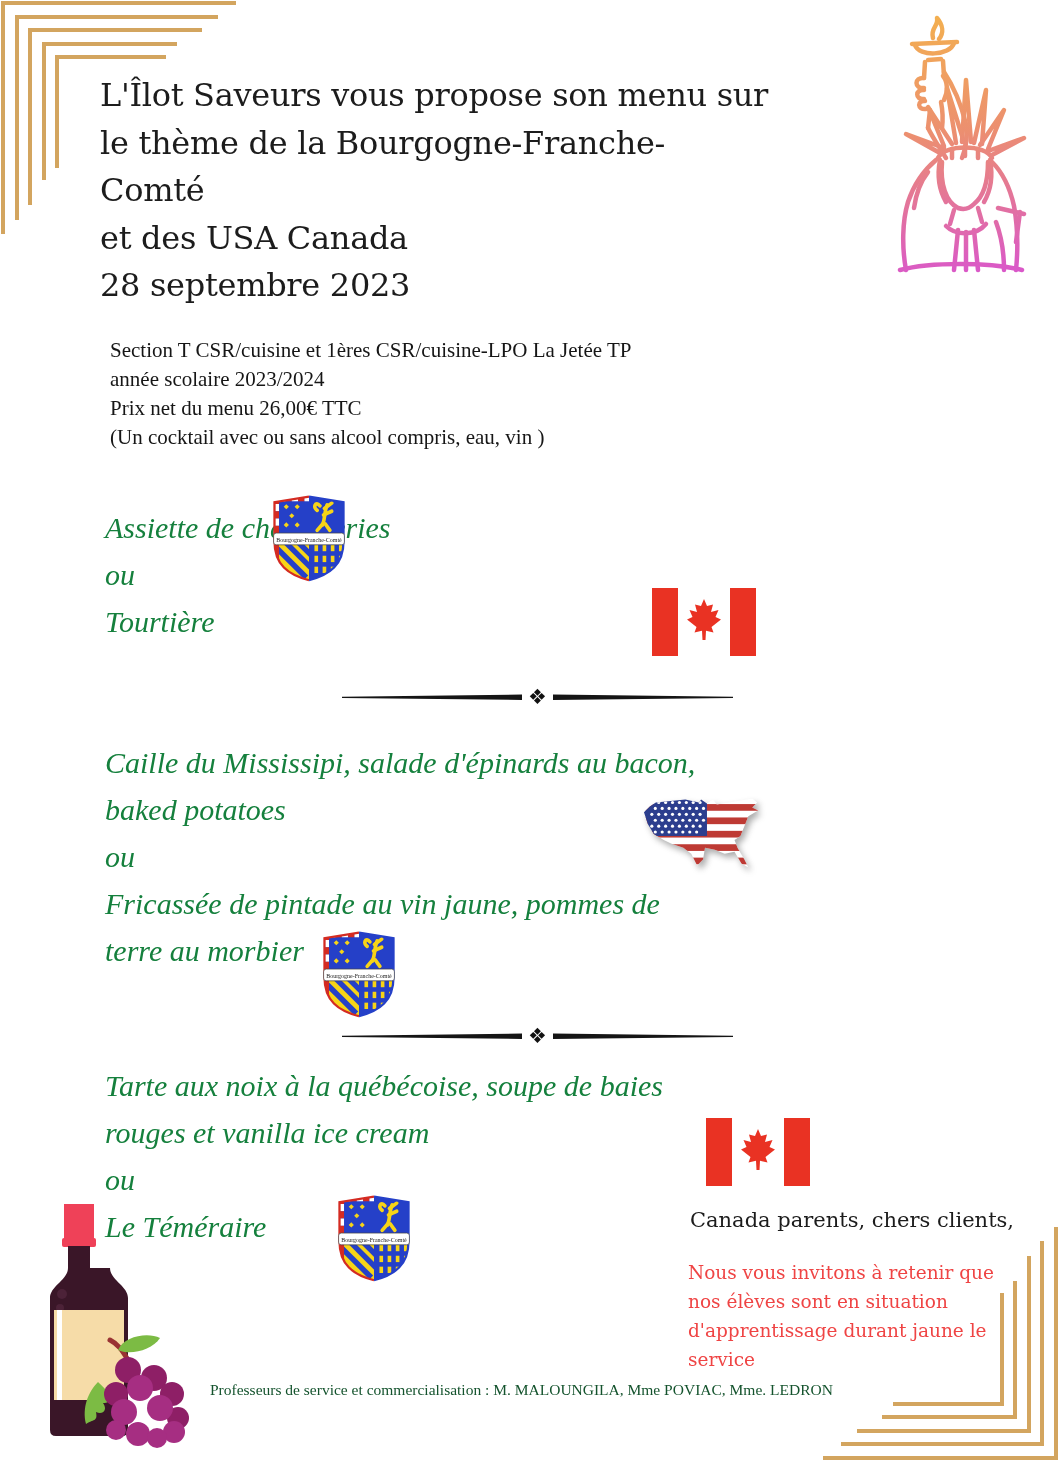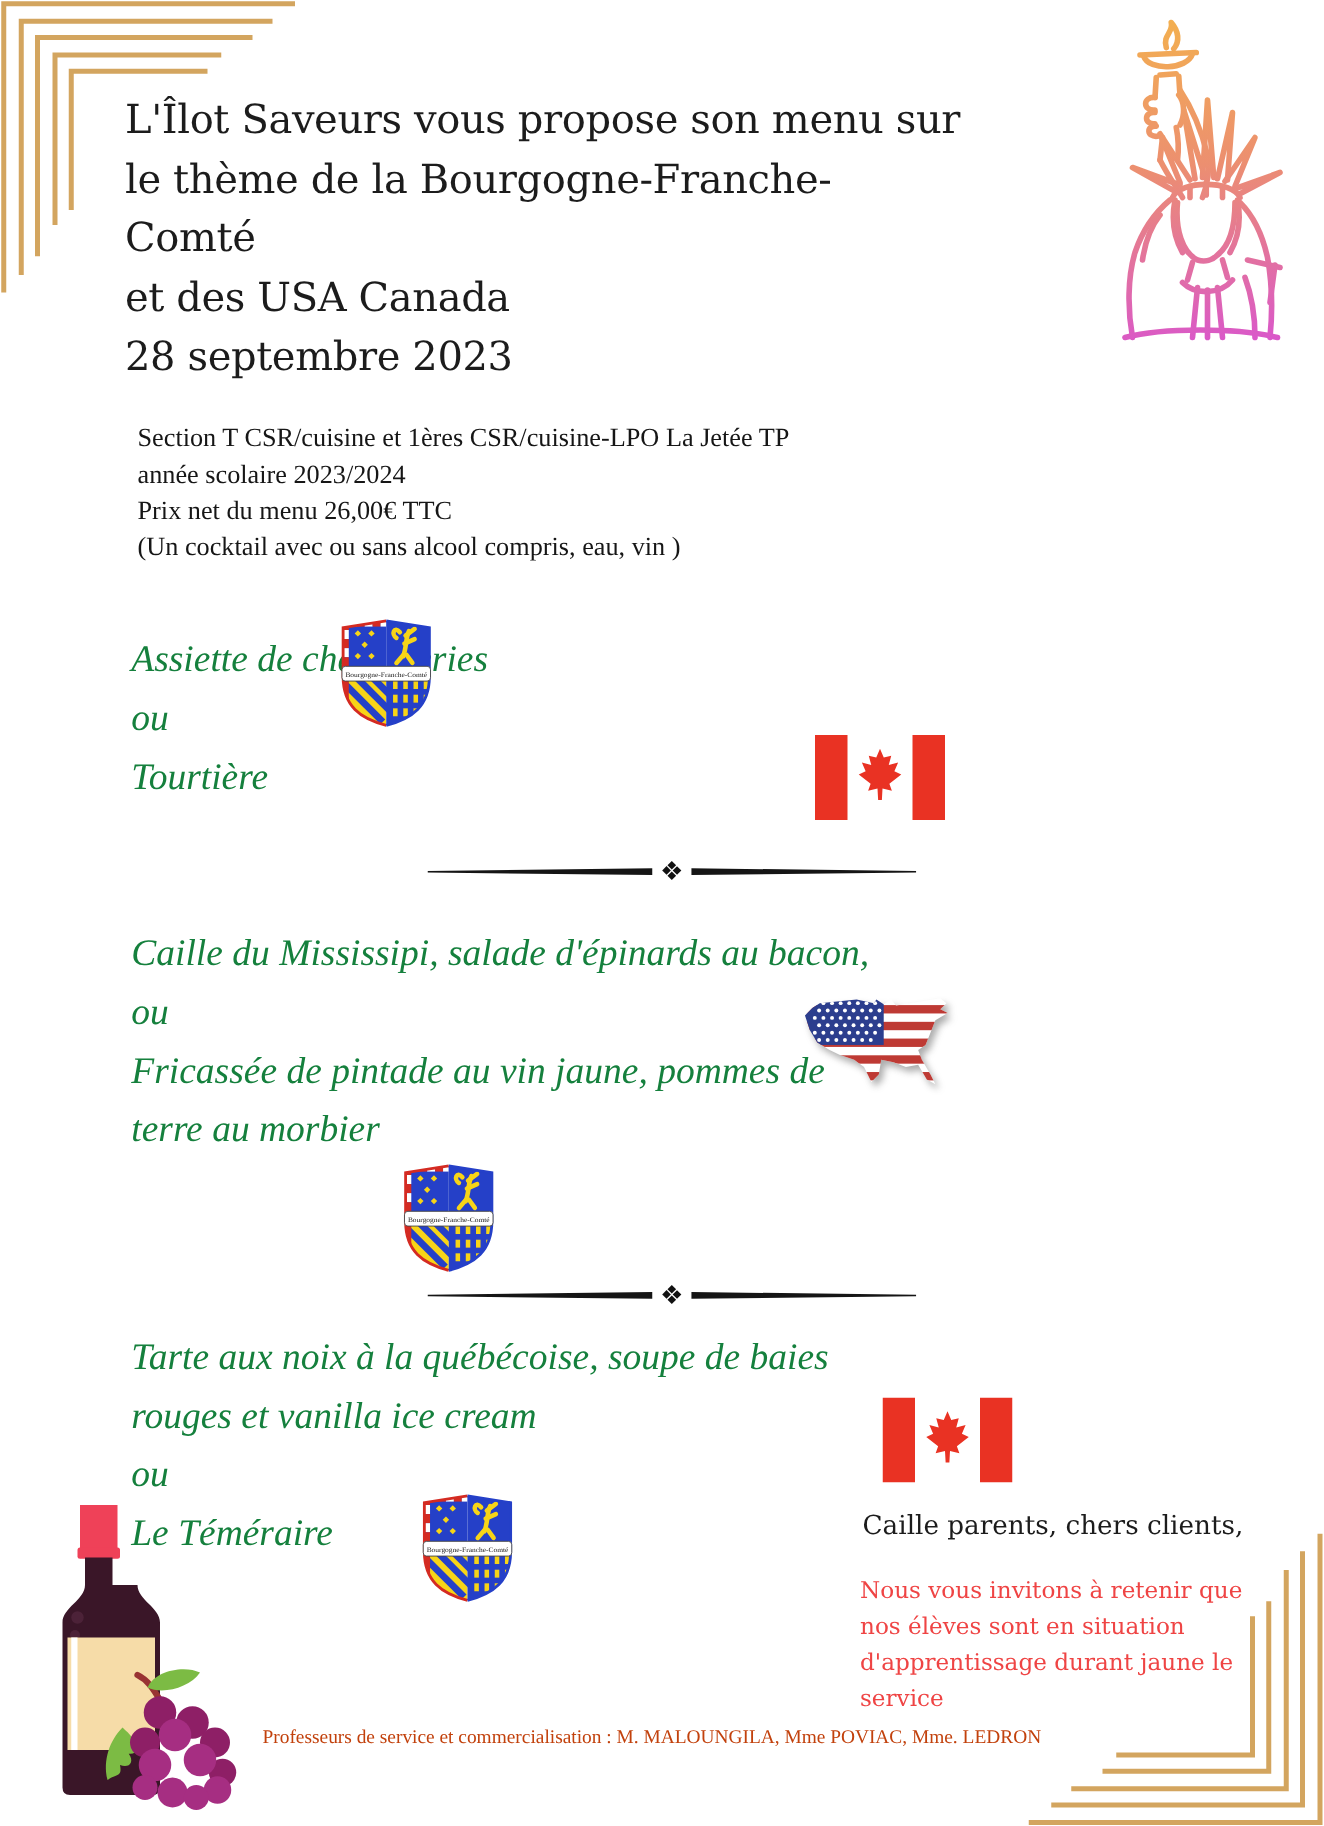--- a/index.html
+++ b/index.html
@@ -28,21 +28,21 @@
 
   .service{left:18px;top:1130px;width:210px;font-family:"DejaVu Serif",serif;
            font-size:23px;line-height:38px;color:#1c1c1c;}
   .wine{left:22px;top:1198px;}
 
   .parents-heading{left:690px;top:1208px;width:330px;font-family:"DejaVu Serif",serif;
                    font-size:21px;color:#1c1c1c;}
   .parents-body{left:688px;top:1258px;width:334px;font-family:"DejaVu Serif",serif;
                 font-size:18.5px;line-height:29px;color:#ef4444;}
 
-  .footer{left:210px;top:1379px;font-size:15.5px;line-height:22px;color:#c2410c;}
+  .footer{left:210px;top:1379px;font-size:15.5px;line-height:22px;color:#14532d;}
 
   .corner{width:238px;height:238px;}
   .tl{left:0;top:0;}
   .br{right:0;bottom:0;transform:rotate(180deg);}
   .statue{left:840px;top:12px;width:200px;height:268px;}
 </style>
 </head>
 <body>
 
 <div class="page">
@@ -217,20 +217,21 @@
         <polygon points="0,3.8 180,1.6 180,7 0,5" fill="#151515"></polygon>
       </svg>
     <span class="orn">❖</span>
     <svg width="180" height="9">
         <polygon points="0,1.6 180,3.8 180,5 0,7" fill="#151515"></polygon>
       </svg>
   </div>
 
   <div class="abs course c2 center">
     <div class="nowrap">Caille du Mississipi, salade d'épinards au bacon,</div>
+    <div class="nowrap">baked potatoes</div>
     <div class="nowrap">ou</div>
     <div class="nowrap">Fricassée de pintade au vin jaune, pommes de</div>
     <div class="nowrap">terre au morbier</div>
   </div>
 
   <svg class="abs usa" viewBox="0 0 128 88">
     <defs>
       <clipPath id="usmap">
         <path d="M8,16 L14,12 L44,9 L58,12 L60,9 L66,13 L72,9 L76,14 L112,8 L117,12 L112,17 L118,20 L108,26 L104,36 L100,46 L94,50 L97,58 L104,70 L108,78 L101,74 L94,62 L84,64 L74,60 L64,58 L62,70 L56,76 L50,64 L42,58 L30,54 L22,50 L12,44 L6,34 L2,22 Z"></path>
       </clipPath>
@@ -356,21 +357,21 @@
         <circle cx="102" cy="214" r="13"></circle>
         <circle cx="138" cy="210" r="13"></circle>
       <circle cx="152" cy="234" r="11"></circle>
         <circle cx="116" cy="236" r="12"></circle>
         <circle cx="94" cy="232" r="10"></circle>
       <circle cx="135" cy="240" r="10"></circle>
     </g>
   </svg>
 
   <div class="abs parents-heading center">
-    <div class="nowrap">Caille parents, chers clients,</div>
+    <div class="nowrap">Canada parents, chers clients,</div>
   </div>
   <div class="abs parents-body center">
     <div class="nowrap">Nous vous invitons à retenir que</div>
     <div class="nowrap">nos élèves sont en situation</div>
     <div class="nowrap">d'apprentissage durant jaune le</div>
     <div class="nowrap">service</div>
   </div>
 
   <div class="abs footer">
     <div class="nowrap">Professeurs de service et commercialisation : M. MALOUNGILA, Mme POVIAC, Mme. LEDRON</div>

